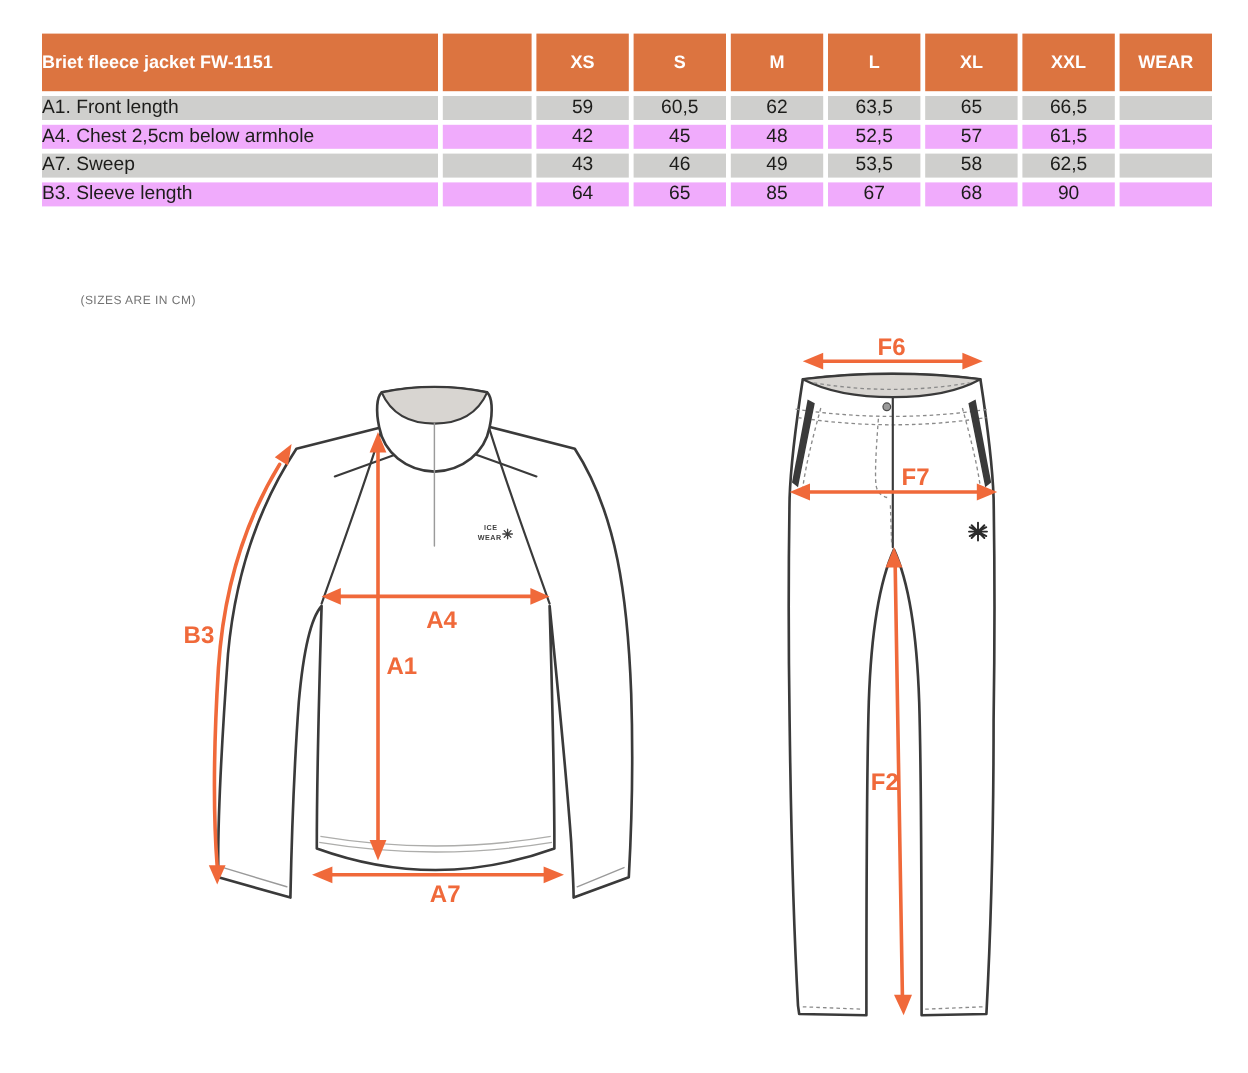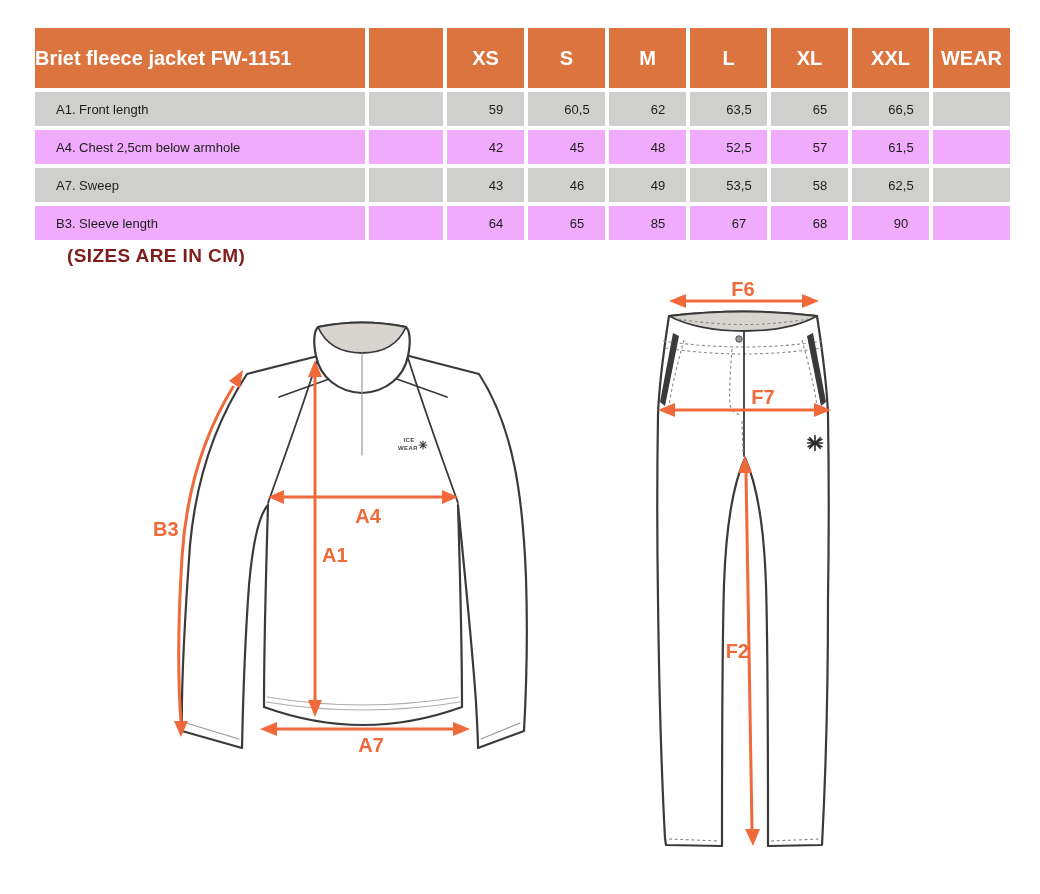--- a/index.html
+++ b/index.html
@@ -4,32 +4,32 @@
 <style>
   html,body{margin:0;padding:0;background:#fff;}
   body{width:1040px;height:894px;position:relative;overflow:hidden;
        font-family:"Liberation Sans",sans-serif;}
   .stage{position:absolute;left:0;top:0;width:1040px;height:894px;}
 
   
   table.size-table{position:absolute;left:31px;top:24px;
     border-collapse:separate;border-spacing:4px;table-layout:fixed;}
   table.size-table th,table.size-table td{padding:0;vertical-align:middle;}
-  th.hdr{background:#DC7440;color:#fff;font-size:20px;font-weight:bold;height:60px;}
+  th.hdr{background:#DC7440;color:#fff;font-size:15px;font-weight:bold;height:48px;}
   th.hdr-title{text-align:left;padding-left:32px;}
   th.hdr-size{text-align:center;margin-top:12px;}
-  tr.row td{height:34px;font-size:13px;color:#1D1D1B;padding-left:21px;}
+  tr.row td{height:20px;font-size:16px;color:#1D1D1B;}
   tr.row-dark td{background:#CFCFCD;}
   tr.row-light td{background:#f0abfc;}
   td.lbl{text-align:left;padding-left:32px;}
   td.val{text-align:center;}
 
   
-  .note{position:absolute;left:67px;top:245px;font-size:19px;font-weight:700;
-        letter-spacing:.4px;color:#7f1d1d;}
+  .note{position:absolute;left:67px;top:245px;font-size:10px;font-weight:400;
+        letter-spacing:.4px;color:#737373;}
 
   
   svg.diagrams{position:absolute;left:0;top:0;}
   .outline{fill:#fff;stroke:#3A3A3A;stroke-width:2.2;stroke-linejoin:round;stroke-linecap:round;}
   .seam{fill:none;stroke:#3A3A3A;stroke-width:1.8;stroke-linecap:round;}
   .thin{fill:none;stroke:#9A9A9A;stroke-width:1.2;stroke-linecap:round;}
   .stitch{fill:none;stroke:#ADADAB;stroke-width:1.1;}
   .dash{fill:none;stroke:#8A8A8A;stroke-width:1.1;stroke-dasharray:3 2.6;}
   .fillgray{fill:#D8D5D1;stroke:#3A3A3A;stroke-width:1.8;stroke-linejoin:round;}
   .dark{fill:#3A3A3A;stroke:none;}

